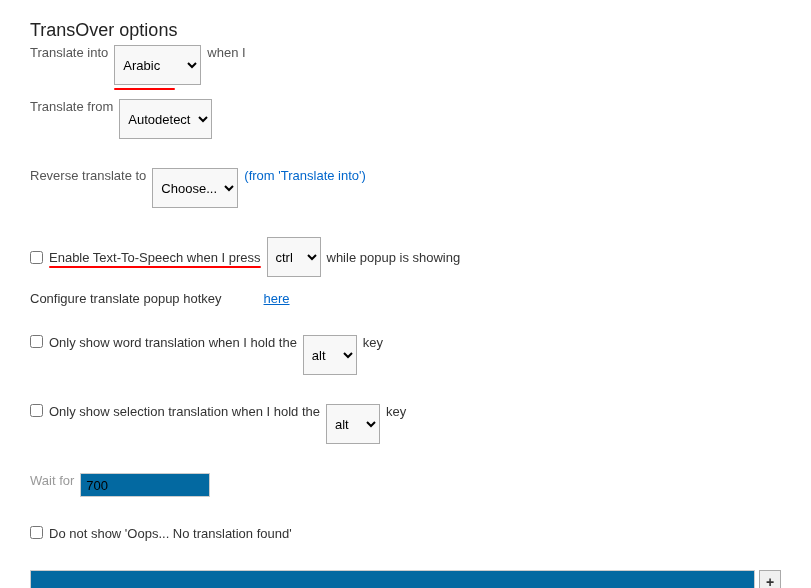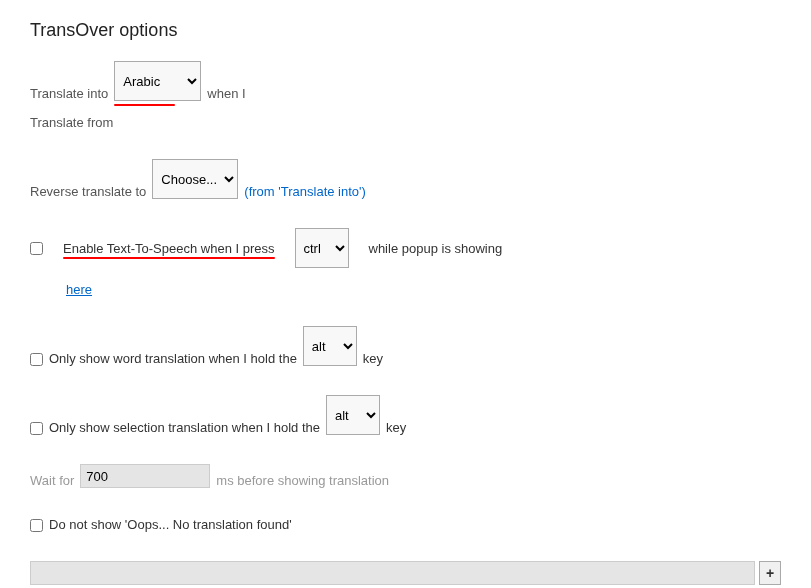--- a/index.html
+++ b/index.html
@@ -6,26 +6,26 @@
     body {
       font-family: Arial, sans-serif;
       font-size: 13px;
       background: #fff;
       color: #333;
       padding: 20px 30px;
     }
     h1 {
       font-size: 18px;
       font-weight: normal;
-      margin-bottom: 20px;
+      margin-bottom: 4px;
       color: #222;
     }
     .row {
       display: flex;
-      align-items: flex-end;
+      align-items: flex-start;
       flex-wrap: wrap;
       margin-bottom: 14px;
       gap: 6px;
     }
     .row label {
       color: #555;
     }
     select {
       border: 1px solid #aaa;
       background: #f8f8f8;
@@ -34,21 +34,21 @@
       height: 40px;
       cursor: pointer;
     }
     input[type="checkbox"] {
       width: 13px;
       height: 13px;
       cursor: pointer;
     }
     input[type="text"], input[type="number"] {
       border: 1px solid #ccc;
-      background: #e5e5e5;
+      background: #0369a1;
       padding: 2px 5px;
       font-size: 13px;
       height: 24px;
     }
     .section-gap {
       margin-bottom: 14px;
     }
     .link {
       color: #0066cc;
       text-decoration: underline;
@@ -68,21 +68,21 @@
       bottom: -5px;
       left: 0;
       width: 70%;
       height: 2px;
       background: red;
       border-radius: 1px;
     }
     .checkbox-row {
       display: flex;
       align-items: center;
-      gap: 20px;
+      gap: 6px;
       flex-wrap: wrap;
     }
     .tts-wrap {
       position: relative;
       display: inline-block;
     }
     .tts-wrap::after {
       content: '';
       position: absolute;
       bottom: -3px;
@@ -147,20 +147,28 @@
       <option>Spanish</option>
       <option>Chinese</option>
       <option>Japanese</option>
     </select>
   </div>
   <label>when I</label>
 </div>
 
 <div class="row">
   <label>Translate from</label>
+  <select>
+    <option>Autodetect</option>
+    <option>English</option>
+    <option>French</option>
+    <option>German</option>
+    <option>Spanish</option>
+    <option>Arabic</option>
+  </select>
 </div>
 
 <div class="divider"></div>
 
 <div class="row">
   <label>Reverse translate to</label>
   <select>
     <option>Choose...</option>
     <option>English</option>
     <option>French</option>
@@ -181,20 +189,21 @@
     <select>
       <option>ctrl</option>
       <option>alt</option>
       <option>shift</option>
     </select>
     <span>while popup is showing</span>
   </div>
 </div>
 
 <div class="row section-gap">
+  <span>Configure translate popup hotkey</span>
   <a class="link">here</a>
 </div>
 
 <div class="divider"></div>
 
 <div class="row section-gap">
   <input type="checkbox" style="">
   <span>Only show word translation when I hold the</span>
   <select>
     <option>alt</option>
@@ -215,21 +224,20 @@
     <option>shift</option>
   </select>
   <span>key</span>
 </div>
 
 <div class="divider"></div>
 
 <div class="row section-gap">
   <span class="muted">Wait for</span>
   <input type="text" value="700" style="width: 130px;">
-  <span class="muted">ms before showing translation</span>
 </div>
 
 <div class="divider"></div>
 
 <div class="row section-gap">
   <input type="checkbox" style="">
   <span>Do not show 'Oops... No translation found'</span>
 </div>
 
 <div class="divider"></div>

